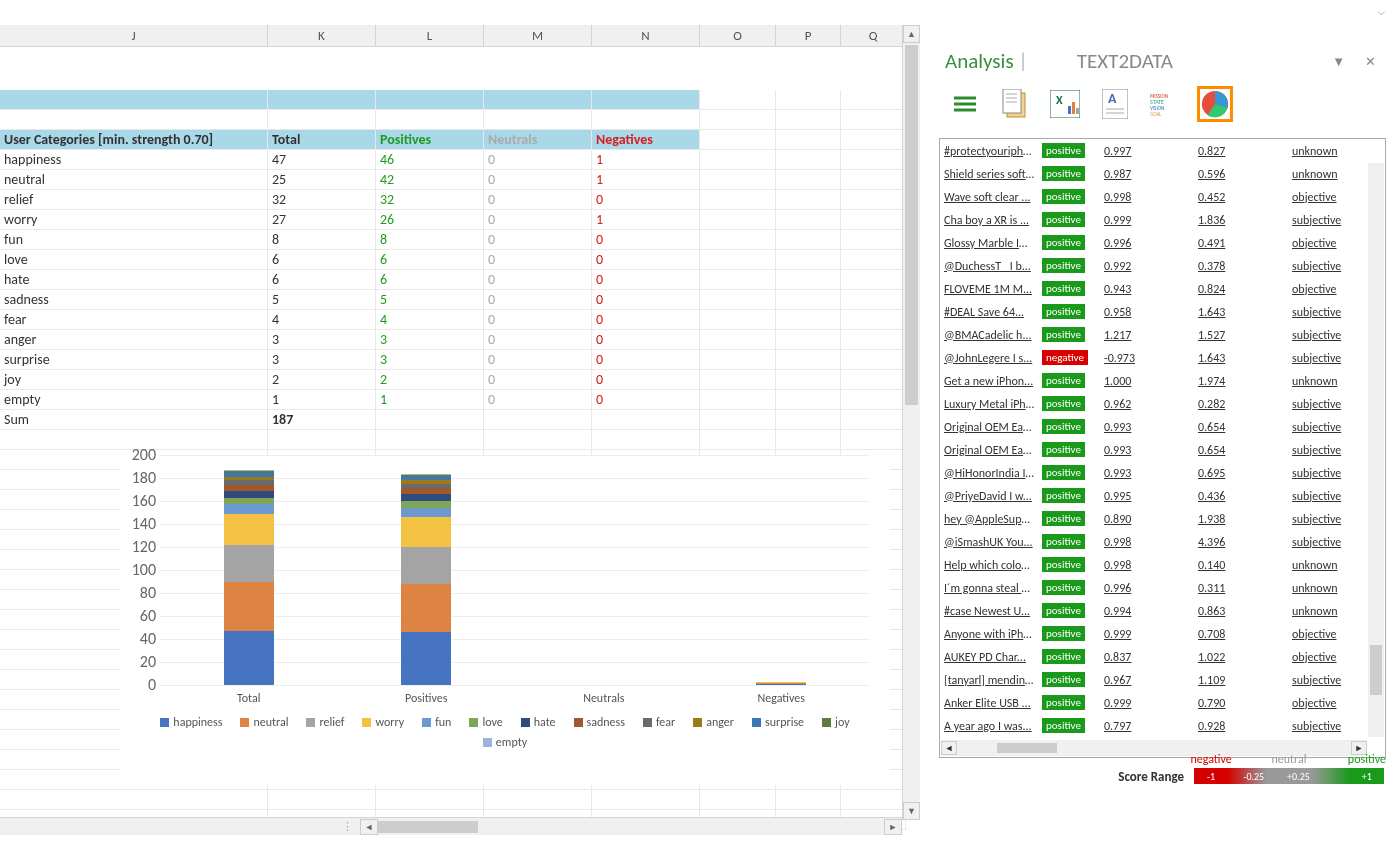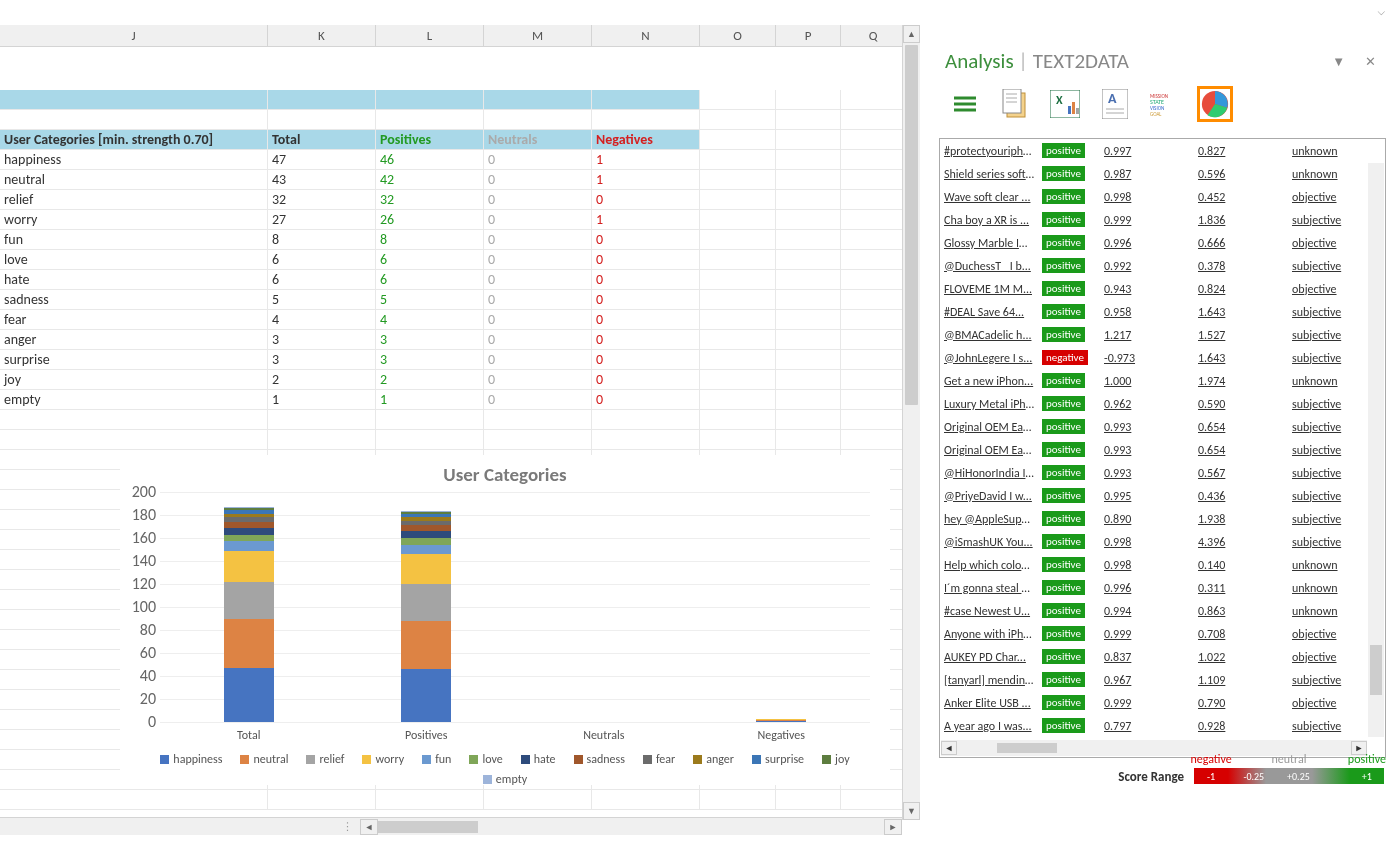--- a/index.html
+++ b/index.html
@@ -57,21 +57,21 @@
 
 .legend { display: flex; flex-wrap: wrap; justify-content: center; gap: 6px 18px; margin: 10px 40px 0; font-size: 12px; color: #555; }
 .legend-item { display: flex; align-items: center; gap: 4px; }
 .swatch { width: 9px; height: 9px; display: inline-block; }
 
 
 .panel { position: absolute; left: 935px; top: 40px; width: 455px; height: 800px; background: #fff; }
 .panel-title { font-size: 21px; padding: 8px 10px 6px; }
 .panel-title .t1 { color: #3d8f3d; }
 .panel-title .sep { color: #bbb; }
-.panel-title .t2 { color: #888; font-weight: 300; }
+.panel-title .t2 { color: #888; font-weight: 300; margin-left: 44px; }
 .panel-ctrl { position: absolute; right: 14px; top: 14px; display: flex; gap: 20px; color: #888; font-size: 13px; }
 
 .toolbar { display: flex; gap: 14px; padding: 6px 12px 16px; align-items: center; }
 .tool { width: 36px; height: 36px; display: flex; align-items: center; justify-content: center; cursor: pointer; }
 .tool.active { border: 3px solid #ff8c00; }
 
 .panel-table { border: 1px solid #aaa; margin: 0 4px; height: 620px; overflow: hidden; position: relative; }
 .pth { display: flex; border-bottom: 1px solid #ccc; font-size: 12px; }
 .pth > div { padding: 6px 4px; border-right: 1px solid #ddd; }
 .ptr { display: flex; font-size: 12px; height: 23px; align-items: center; text-decoration: underline; }
@@ -156,21 +156,21 @@
           <div class="cell col-K txt-r">47</div>
           <div class="cell col-L txt-r txt-g">46</div>
           <div class="cell col-M txt-r txt-gray">0</div>
           <div class="cell col-N txt-r txt-red">1</div>
           <div class="cell col-O"></div>
           <div class="cell col-P"></div>
           <div class="cell col-Q"></div>
         </div>
         <div class="row">
           <div class="cell col-J">neutral</div>
-          <div class="cell col-K txt-r">43</div>
+          <div class="cell col-K txt-r">25</div>
           <div class="cell col-L txt-r txt-g">42</div>
           <div class="cell col-M txt-r txt-gray">0</div>
           <div class="cell col-N txt-r txt-red">1</div>
           <div class="cell col-O"></div>
           <div class="cell col-P"></div>
           <div class="cell col-Q"></div>
         </div>
         <div class="row">
           <div class="cell col-J">relief</div>
           <div class="cell col-K txt-r">32</div>
@@ -276,20 +276,30 @@
           <div class="cell col-K txt-r">1</div>
           <div class="cell col-L txt-r txt-g">1</div>
           <div class="cell col-M txt-r txt-gray">0</div>
           <div class="cell col-N txt-r txt-red">0</div>
           <div class="cell col-O"></div>
           <div class="cell col-P"></div>
           <div class="cell col-Q"></div>
         </div>
       </div>
 
+    <div class="row">
+      <div class="cell col-J">Sum</div>
+      <div class="cell col-K txt-r bold">187</div>
+      <div class="cell col-L"></div>
+        <div class="cell col-M"></div>
+        <div class="cell col-N"></div>
+        <div class="cell col-O"></div>
+        <div class="cell col-P"></div>
+        <div class="cell col-Q"></div>
+    </div>
     <div id="empty-rows">
         <div class="row">
           <div class="cell col-J"></div>
           <div class="cell col-K"></div>
           <div class="cell col-L"></div>
           <div class="cell col-M"></div>
           <div class="cell col-N"></div>
           <div class="cell col-O"></div>
           <div class="cell col-P"></div>
           <div class="cell col-Q"></div>
@@ -481,21 +491,20 @@
           <div class="cell col-M"></div>
           <div class="cell col-N"></div>
           <div class="cell col-O"></div>
           <div class="cell col-P"></div>
           <div class="cell col-Q"></div>
         </div>
       </div>
   </div>
 
   <div class="chart-container">
-    <div class="chart-title">User Categories</div>
     <div class="chart-plot">
       <div class="yaxis" id="yaxis">
           <div class="ytick">200</div>
           <div class="ytick">180</div>
           <div class="ytick">160</div>
           <div class="ytick">140</div>
           <div class="ytick">120</div>
           <div class="ytick">100</div>
           <div class="ytick">80</div>
           <div class="ytick">60</div>
@@ -721,21 +730,21 @@
           <div class="ptc c-src">Cha boy a XR is ...</div>
           <div class="ptc c-sent"><span class="sent-pos">positive</span></div>
           <div class="ptc c-score">0.999</div>
           <div class="ptc c-mag">1.836</div>
           <div class="ptc c-subj">subjective</div>
         </div>
         <div class="ptr">
           <div class="ptc c-src">Glossy Marble IM...</div>
           <div class="ptc c-sent"><span class="sent-pos">positive</span></div>
           <div class="ptc c-score">0.996</div>
-          <div class="ptc c-mag">0.666</div>
+          <div class="ptc c-mag">0.491</div>
           <div class="ptc c-subj">objective</div>
         </div>
         <div class="ptr">
           <div class="ptc c-src">@DuchessT_ I b...</div>
           <div class="ptc c-sent"><span class="sent-pos">positive</span></div>
           <div class="ptc c-score">0.992</div>
           <div class="ptc c-mag">0.378</div>
           <div class="ptc c-subj">subjective</div>
         </div>
         <div class="ptr">
@@ -770,42 +779,42 @@
           <div class="ptc c-src">Get a new iPhon...</div>
           <div class="ptc c-sent"><span class="sent-pos">positive</span></div>
           <div class="ptc c-score">1.000</div>
           <div class="ptc c-mag">1.974</div>
           <div class="ptc c-subj">unknown</div>
         </div>
         <div class="ptr">
           <div class="ptc c-src">Luxury Metal iPh...</div>
           <div class="ptc c-sent"><span class="sent-pos">positive</span></div>
           <div class="ptc c-score">0.962</div>
-          <div class="ptc c-mag">0.590</div>
+          <div class="ptc c-mag">0.282</div>
           <div class="ptc c-subj">subjective</div>
         </div>
         <div class="ptr">
           <div class="ptc c-src">Original OEM Ear...</div>
           <div class="ptc c-sent"><span class="sent-pos">positive</span></div>
           <div class="ptc c-score">0.993</div>
           <div class="ptc c-mag">0.654</div>
           <div class="ptc c-subj">subjective</div>
         </div>
         <div class="ptr">
           <div class="ptc c-src">Original OEM Ear...</div>
           <div class="ptc c-sent"><span class="sent-pos">positive</span></div>
           <div class="ptc c-score">0.993</div>
           <div class="ptc c-mag">0.654</div>
           <div class="ptc c-subj">subjective</div>
         </div>
         <div class="ptr">
           <div class="ptc c-src">@HiHonorIndia I...</div>
           <div class="ptc c-sent"><span class="sent-pos">positive</span></div>
           <div class="ptc c-score">0.993</div>
-          <div class="ptc c-mag">0.567</div>
+          <div class="ptc c-mag">0.695</div>
           <div class="ptc c-subj">subjective</div>
         </div>
         <div class="ptr">
           <div class="ptc c-src">@PriyeDavid I w...</div>
           <div class="ptc c-sent"><span class="sent-pos">positive</span></div>
           <div class="ptc c-score">0.995</div>
           <div class="ptc c-mag">0.436</div>
           <div class="ptc c-subj">subjective</div>
         </div>
         <div class="ptr">

